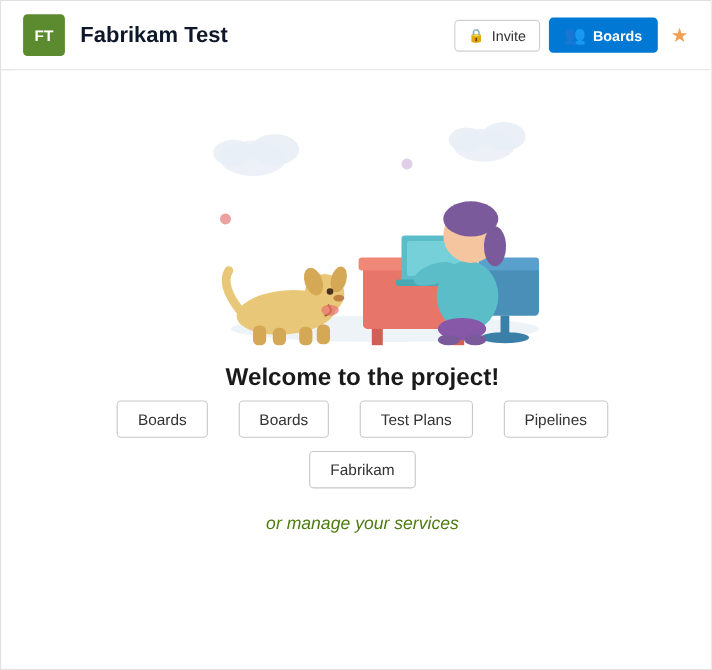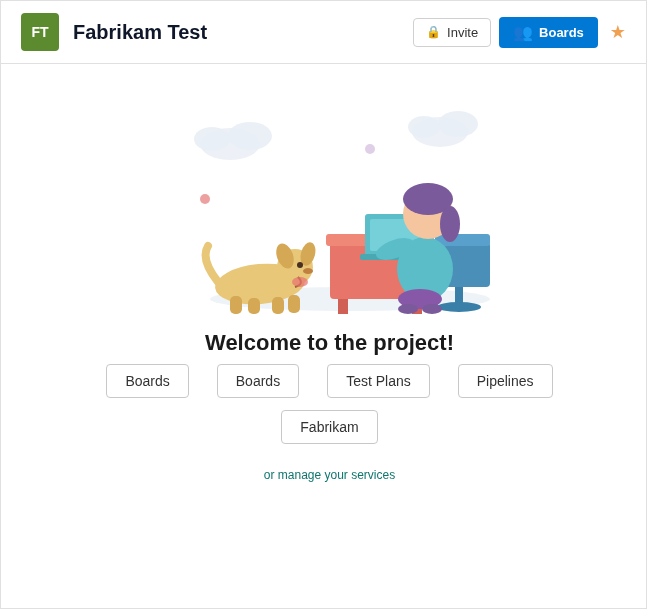--- a/index.html
+++ b/index.html
@@ -140,24 +140,25 @@
       border-radius: 4px;
       padding: 8px 18px;
       background: #fff;
       font-size: 14px;
       color: #333;
       cursor: pointer;
       transition: background 0.15s;
     }
     .manage-link {
       margin-top: 12px;
-      font-size: 12px;
-      color: #0f766e;
+      font-size: 16px;
+      color: #4d7c0f;
       text-decoration: none;
       cursor: pointer;
+      font-style: italic;
     }
   </style>
 </head>
 <body>
 
 <div class="window">
 
   <div class="header">
     <div class="avatar">FT</div>
     <span class="project-title">Fabrikam Test</span>

